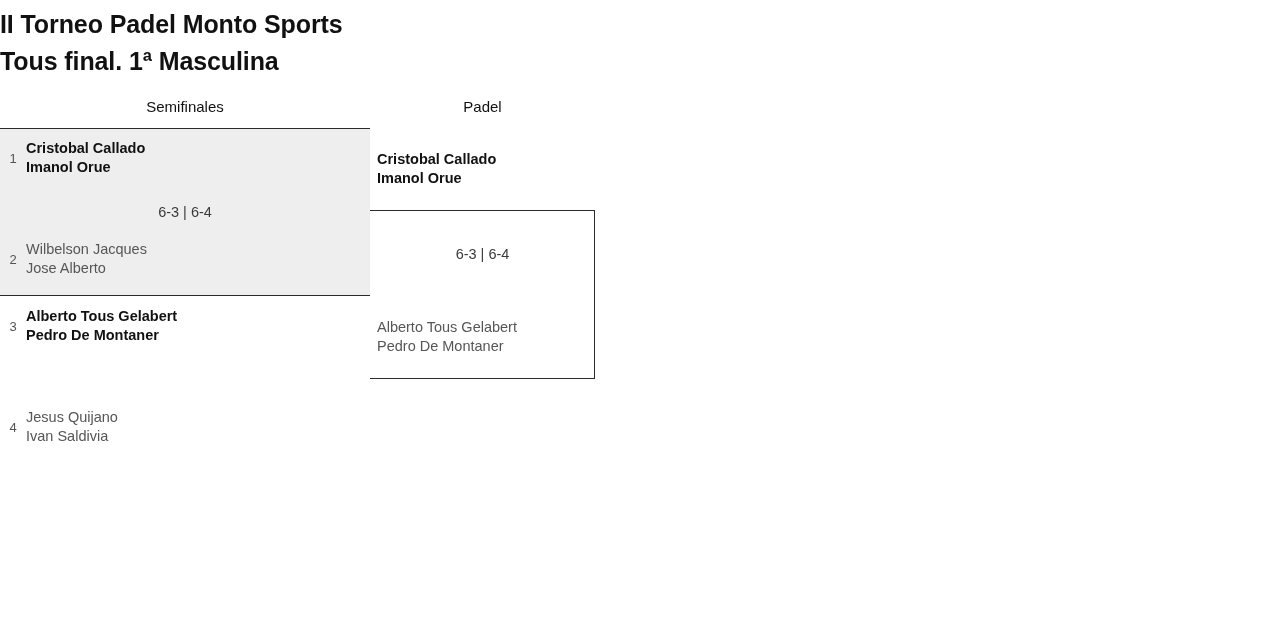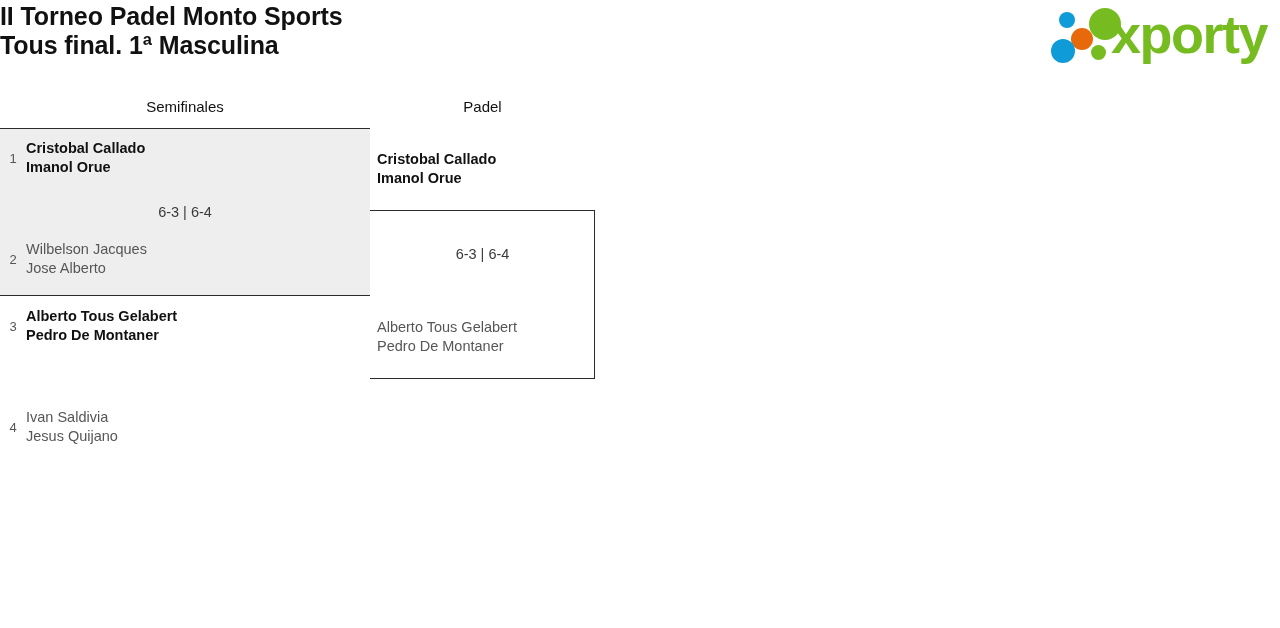--- a/index.html
+++ b/index.html
@@ -26,20 +26,21 @@
     position: absolute;
     left: 0; top: 2px;
   }
   .title-line {
     font-size: 25px;
     font-weight: bold;
     line-height: 29px;
     color: #111111;
     letter-spacing: -0.1px;
     white-space: nowrap;
+    margin-top: 8px;
   }
 
   
   .logo {
     position: absolute;
     right: 7px; top: 6px;
     width: 224px; height: 62px;
   }
   .logo-dots {
     position: absolute;
@@ -168,30 +169,20 @@
 </style>
 </head>
 <body>
 
 <div class="page-header">
   <div class="title-block">
     <div class="title-line">II Torneo Padel Monto Sports</div>
     <div class="title-line">Tous final. 1ª Masculina</div>
   </div>
 
-  <div class="logo">
-    <div class="logo-dots">
-      <span class="dot dot-blue-sm"></span>
-      <span class="dot dot-orange"></span>
-      <span class="dot dot-green-lg"></span>
-      <span class="dot dot-blue-lg"></span>
-      <span class="dot dot-green-sm"></span>
-    </div>
-    <div class="logo-word">xporty</div>
-  </div>
 </div>
 
 <div class="bracket">
 
   <div class="round-header round-header-sf">Semifinales</div>
   <div class="round-header round-header-f">Padel</div>
 
   <div class="sf-col">
     <div class="sf-match sf-match-1"></div>
     <div class="sf-match sf-match-2"></div>
@@ -216,22 +207,22 @@
   <div class="team winner" style="position:absolute;left:0;top:307px;width:360px;">
     <span class="seed">3</span>
     <div class="names">
       <div class="name-line">Alberto Tous Gelabert</div>
       <div class="name-line">Pedro De Montaner</div>
     </div>
   </div>
   <div class="team loser" style="position:absolute;left:0;top:408px;width:360px;">
     <span class="seed">4</span>
     <div class="names">
+      <div class="name-line">Jesus Quijano</div>
       <div class="name-line">Ivan Saldivia</div>
-      <div class="name-line">Jesus Quijano</div>
     </div>
   </div>
 
   <div class="final-box"></div>
 
   <div class="final-team final-team-top winner">
     <div class="names">
       <div class="name-line">Cristobal Callado</div>
       <div class="name-line">Imanol Orue</div>
     </div>

